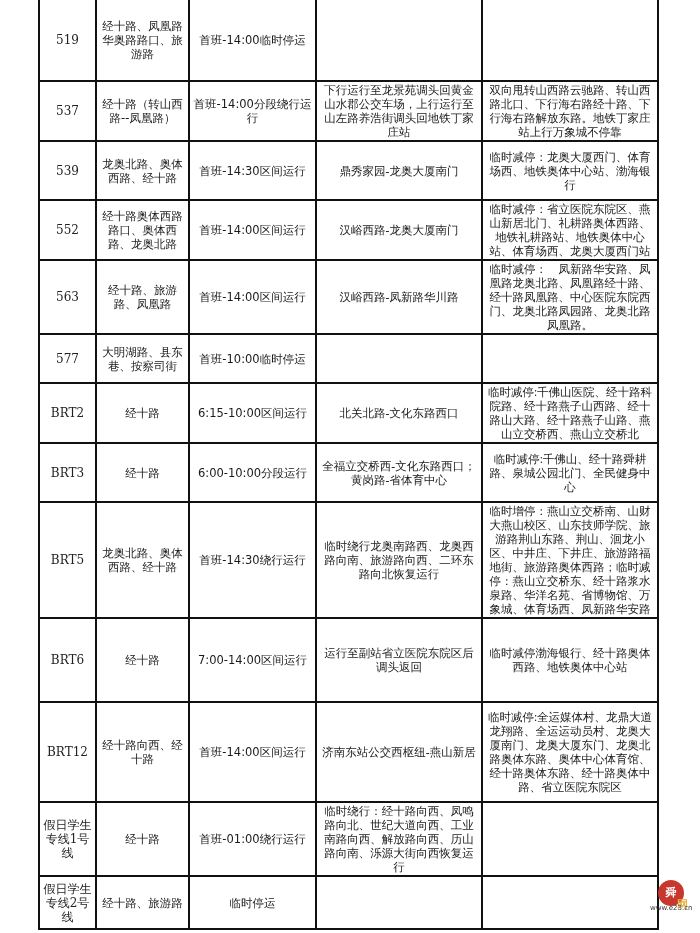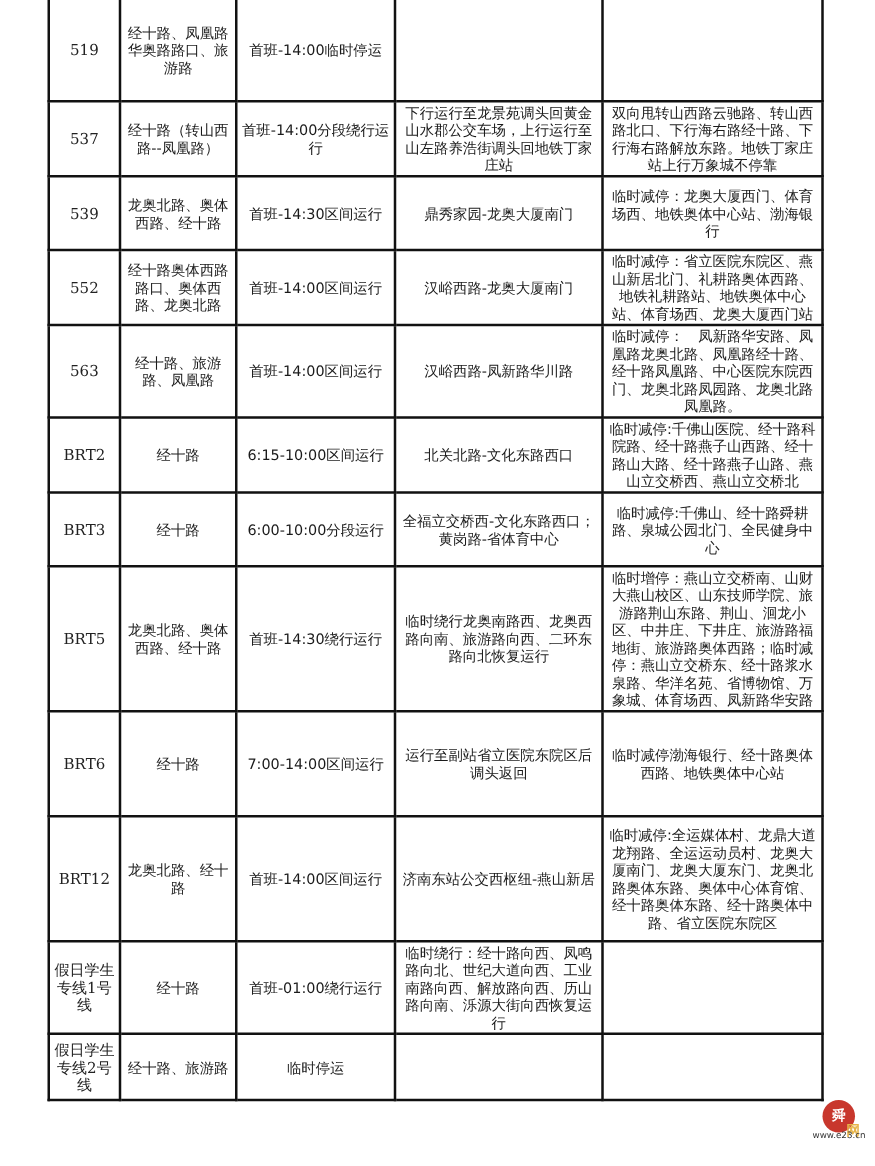--- a/index.html
+++ b/index.html
@@ -1,20 +1,20 @@
 <!DOCTYPE html>
 <html><head>
   <meta charset="utf-8">
   <style>
     html, body { margin: 0; padding: 0; background: #ffffff; }
     body { width: 700px; height: 933px; position: relative; overflow: hidden; font-family: "DejaVu Sans", sans-serif; color: #1a1a1a; }
     .tbl { position: absolute; left: 38px; top: -2px; width: 619px; border-collapse: collapse; table-layout: fixed; }
     .tbl td { border: 2px solid #111; text-align: center; vertical-align: middle; padding: 0 2px; font-size: 11.5px; line-height: 14px; overflow: hidden; }
     .tbl td.route { font-family: "DejaVu Serif", serif; font-size: 12px; color: #222; margin-top: 26px; }
-    .tbl td.note { padding: 1px 3px; }
+    .tbl td.note { padding: 1px 3px; font-family: Liberation Serif, serif; }
     .watermark { position: absolute; left: 655px; top: 880px; width: 45px; height: 53px; }
     .seal { position: absolute; left: 3px; top: 0; width: 26px; height: 26px; border-radius: 50%; background: #c8372d; color: #fff; font-size: 11px; line-height: 26px; text-align: center; font-weight: bold; }
     .seal-tail { position: absolute; left: 22px; top: 17px; font-size: 11px; color: #e6b44a; font-weight: bold; }
     .wm-url { position: absolute; left: -5px; top: 24px; font-size: 7px; color: #333; white-space: nowrap; }
   </style>
 </head>
 <body>
 
 <table class="tbl">
   <colgroup>
@@ -53,20 +53,27 @@
         <td class="note">汉峪西路-龙奥大厦南门</td>
         <td class="note">临时减停：省立医院东院区、燕山新居北门、礼耕路奥体西路、地铁礼耕路站、地铁奥体中心站、体育场西、龙奥大厦西门站</td>
       </tr>
       <tr style="height: 72px;">
         <td class="route">563</td>
         <td>经十路、旅游路、凤凰路</td>
         <td>首班-14:00区间运行</td>
         <td class="note">汉峪西路-凤新路华川路</td>
         <td class="note">临时减停：　凤新路华安路、凤凰路龙奥北路、凤凰路经十路、经十路凤凰路、中心医院东院西门、龙奥北路凤园路、龙奥北路凤凰路。</td>
       </tr>
+      <tr style="height: 49px;">
+        <td class="route">577</td>
+        <td>大明湖路、县东巷、按察司街</td>
+        <td>首班-10:00临时停运</td>
+        <td class="note"></td>
+        <td class="note"></td>
+      </tr>
       <tr style="height: 58px;">
         <td class="route">BRT2</td>
         <td>经十路</td>
         <td>6:15-10:00区间运行</td>
         <td class="note">北关北路-文化东路西口</td>
         <td class="note">临时减停:千佛山医院、经十路科院路、经十路燕子山西路、经十路山大路、经十路燕子山路、燕山立交桥西、燕山立交桥北</td>
       </tr>
       <tr style="height: 59px;">
         <td class="route">BRT3</td>
         <td>经十路</td>
@@ -83,21 +90,21 @@
       </tr>
       <tr style="height: 84px;">
         <td class="route">BRT6</td>
         <td>经十路</td>
         <td>7:00-14:00区间运行</td>
         <td class="note">运行至副站省立医院东院区后调头返回</td>
         <td class="note">临时减停渤海银行、经十路奥体西路、地铁奥体中心站</td>
       </tr>
       <tr style="height: 100px;">
         <td class="route">BRT12</td>
-        <td>龙奥北路、经十路</td>
+        <td>经十路向西、经十路</td>
         <td>首班-14:00区间运行</td>
         <td class="note">济南东站公交西枢纽-燕山新居</td>
         <td class="note">临时减停:全运媒体村、龙鼎大道龙翔路、全运运动员村、龙奥大厦南门、龙奥大厦东门、龙奥北路奥体东路、奥体中心体育馆、经十路奥体东路、经十路奥体中路、省立医院东院区</td>
       </tr>
       <tr style="height: 71px;">
         <td class="route">假日学生专线1号线</td>
         <td>经十路</td>
         <td>首班-01:00绕行运行</td>
         <td class="note">临时绕行：经十路向西、凤鸣路向北、世纪大道向西、工业南路向西、解放路向西、历山路向南、泺源大街向西恢复运行</td>
         <td class="note"></td>

